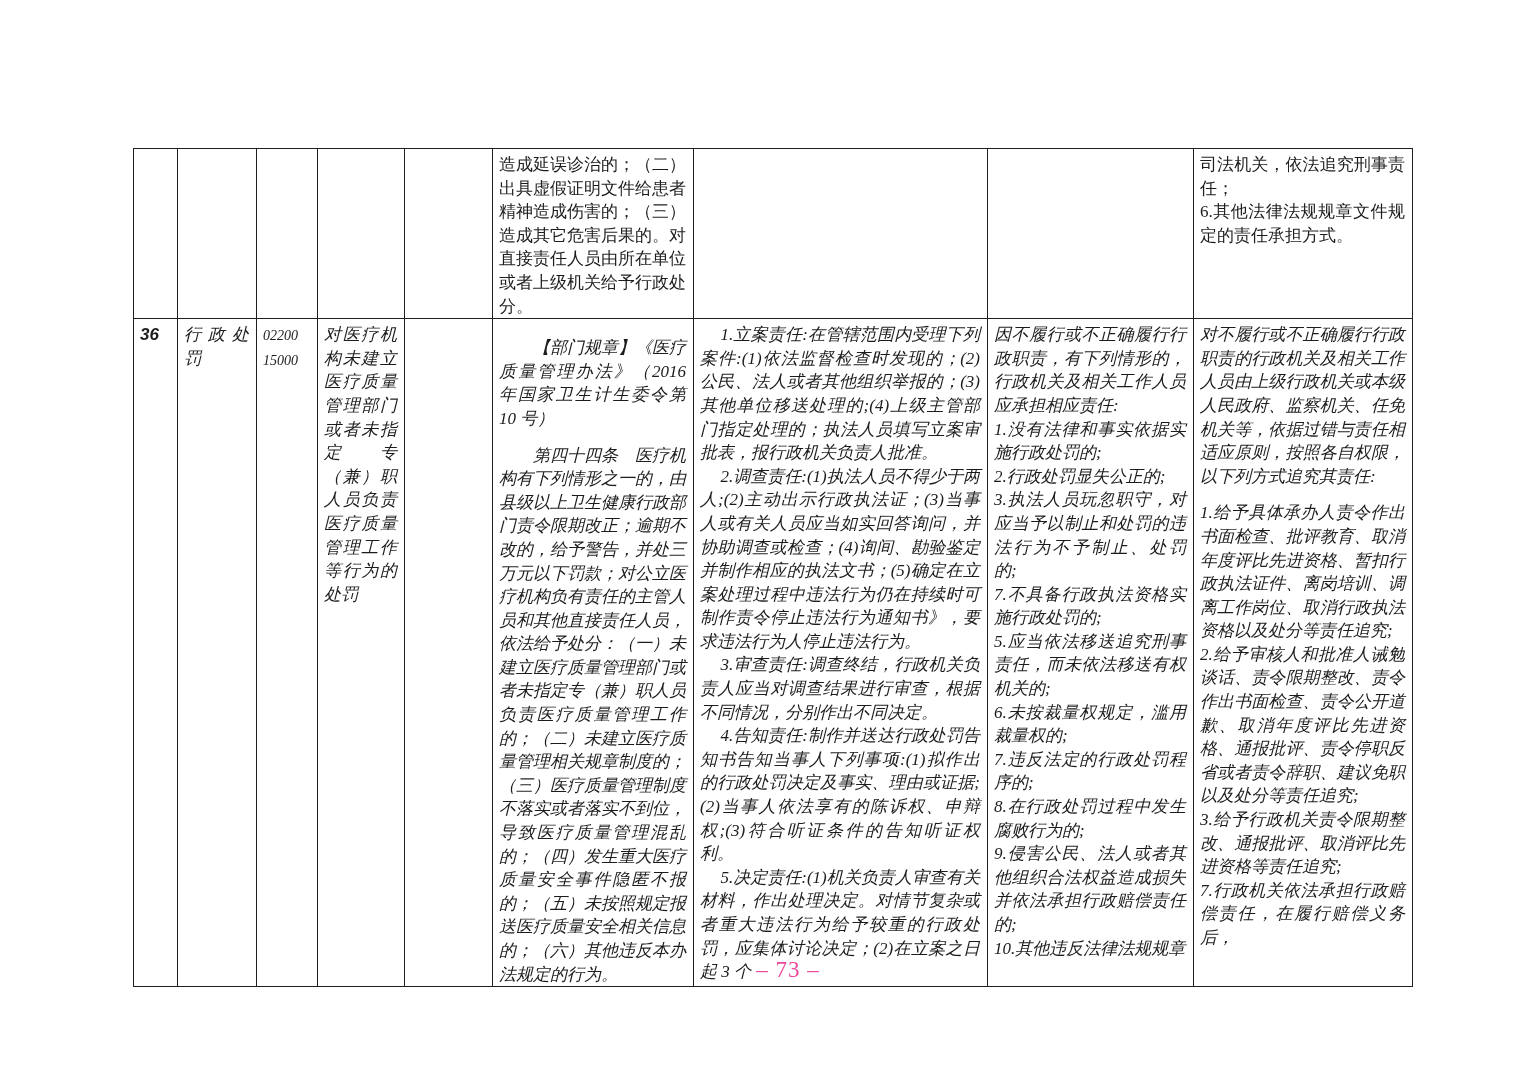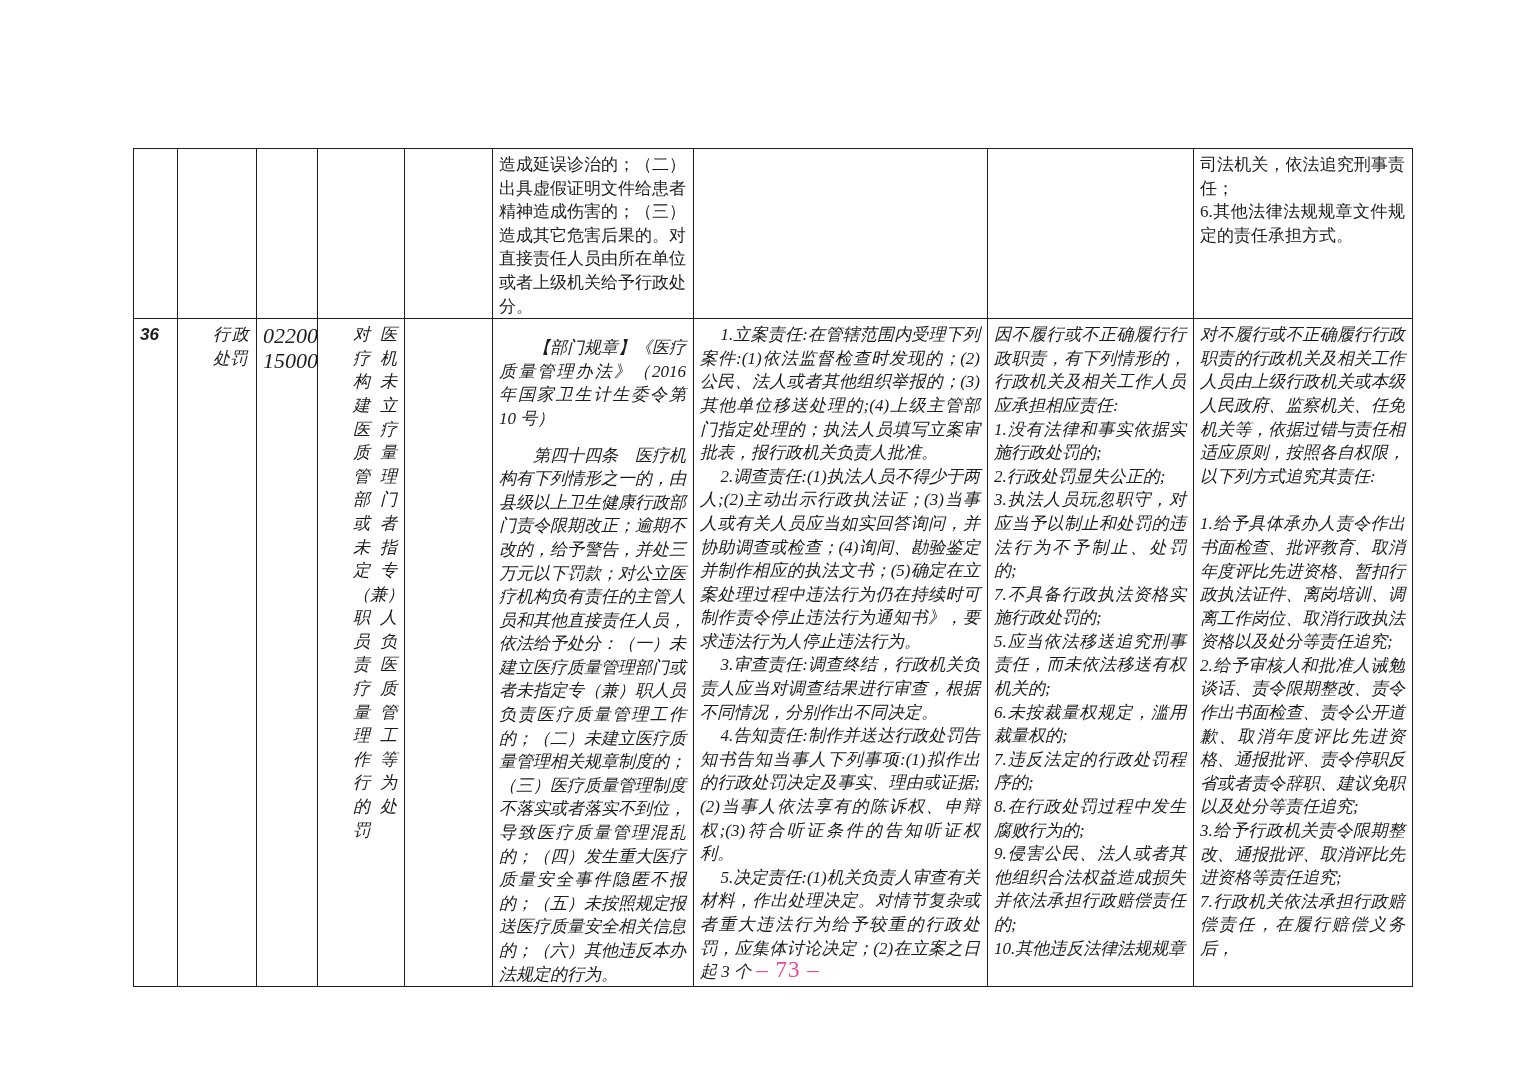--- a/index.html
+++ b/index.html
@@ -28,27 +28,27 @@
   tr.row-main  { height:613px;font-style:italic; }
 
   td p { margin:0; text-align:justify; }
   td p:last-child {  }
 
   .seq-cell {
     font-family:"Liberation Sans", sans-serif;
     font-weight:bold; font-size:21px; line-height:24px;
     padding-left:5px;
   }
-  .code-cell p { font-size:22px; line-height:25px; text-align:left; }
-  .char-justify p { text-align:justify;margin-left:29px; }
+  .code-cell p { font-size:14px; line-height:25px; text-align:left; }
+  .char-justify p { text-align:justify; }
 
   .indent2 p { text-indent:2em;margin-top:13px; }
   .indent1 p { text-indent:1.2em; }
 
-  .gap-list { margin-top:24px; }
+  .gap-list { margin-top:13px; }
 
   .pageno {
     position:absolute; left:0; top:957px; width:1520px;
     text-align:center;
     font-size:23px; letter-spacing:1px;
     color:#ec4899;
     padding-left:28px;
   }
 </style>
 </head>

